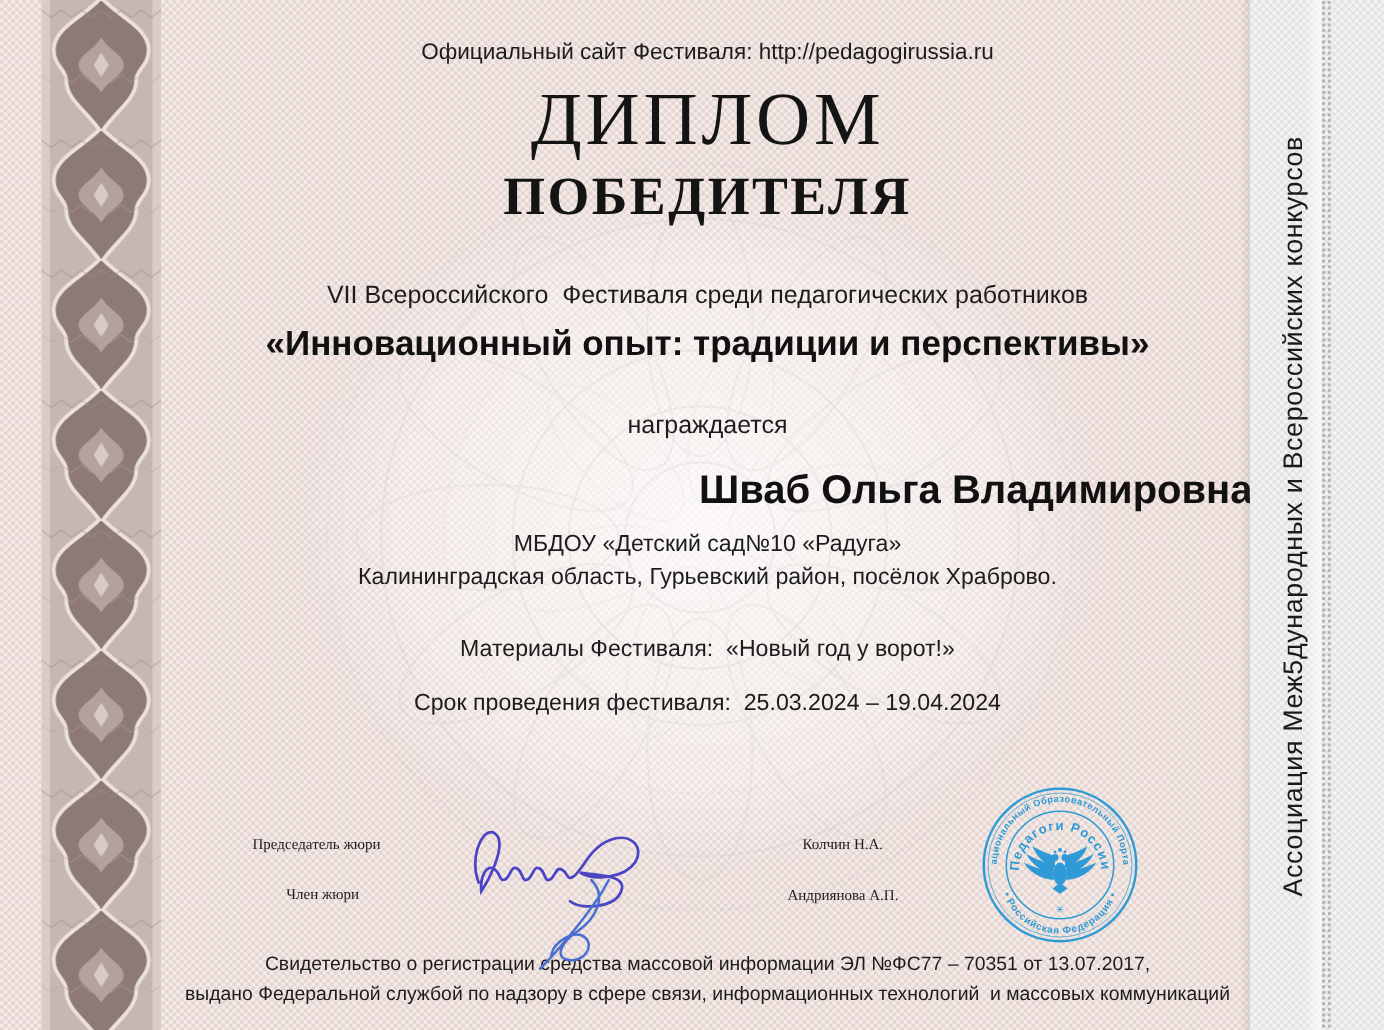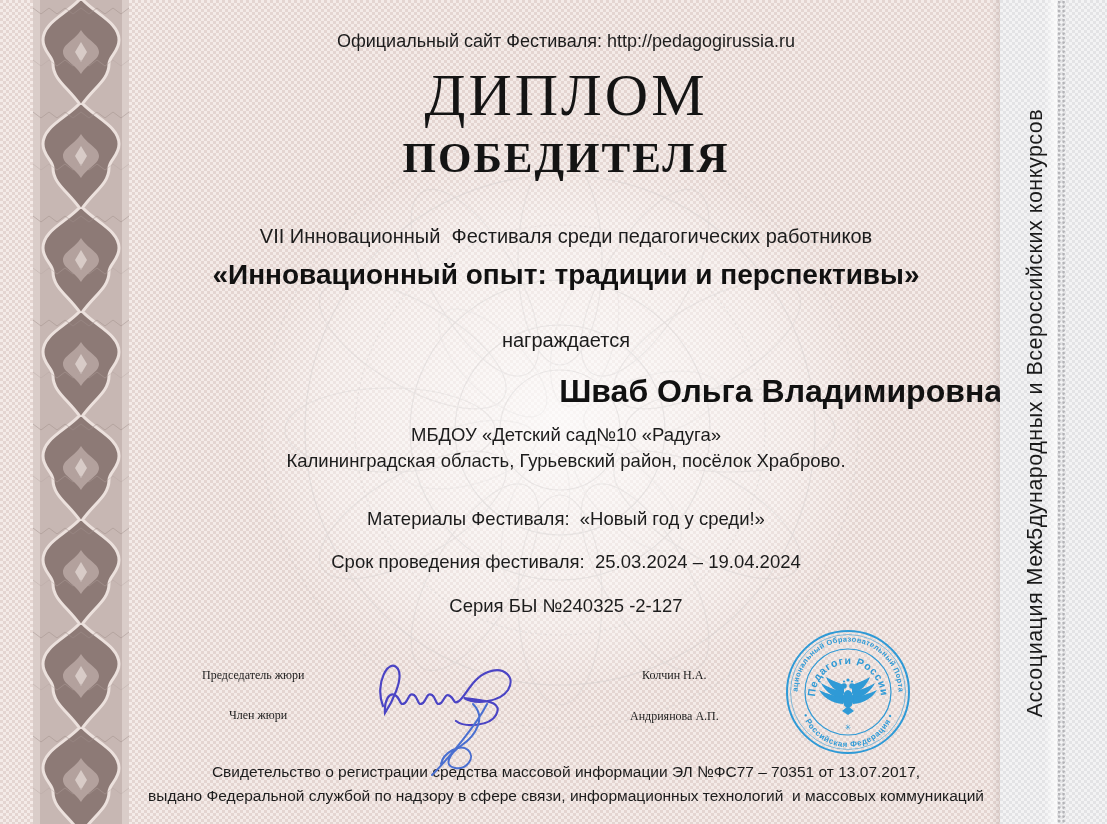--- a/index.html
+++ b/index.html
@@ -121,29 +121,28 @@
         <ellipse cx="0" cy="-95" rx="30" ry="70" transform="rotate(255)"></ellipse>
         <ellipse cx="0" cy="-95" rx="30" ry="70" transform="rotate(315)"></ellipse>
       </g>
     </g>
   </svg>
 
   <div class="main">
     <div class="line site">Официальный сайт Фестиваля: http://pedagogirussia.ru</div>
     <div class="line serif title1">ДИПЛОМ</div>
     <div class="line serif title2">ПОБЕДИТЕЛЯ</div>
-    <div class="line intro">VII Инновационный  Фестиваля среди педагогических работников</div>
+    <div class="line intro">VII Всероссийского  Фестиваля среди педагогических работников</div>
     <div class="line fest-name">«Инновационный опыт: традиции и перспективы»</div>
     <div class="line award">награждается</div>
     <div class="line name">Шваб Ольга Владимировна</div>
     <div class="line org">МБДОУ «Детский сад№10 «Радуга»</div>
     <div class="line loc">Калининградская область, Гурьевский район, посёлок Храброво.</div>
-    <div class="line materials">Материалы Фестиваля:  «Новый год у среди!»</div>
+    <div class="line materials">Материалы Фестиваля:  «Новый год у ворот!»</div>
     <div class="line dates">Срок проведения фестиваля:  25.03.2024 – 19.04.2024</div>
-    <div class="line series">Серия БЫ №240325 -2-127</div>
 
     <span class="jury serif jchair-label">Председатель жюри</span>
     <span class="jury serif jchair-name">Колчин Н.А.</span>
     <span class="jury serif jmember-label">Член жюри</span>
     <span class="jury serif jmember-name">Андриянова А.П.</span>
 
     <div class="line foot1">Свидетельство о регистрации средства массовой информации ЭЛ №ФС77 – 70351 от 13.07.2017,</div>
     <div class="line foot2">выдано Федеральной службой по надзору в сфере связи, информационных технологий  и массовых коммуникаций</div>
   </div>
 

